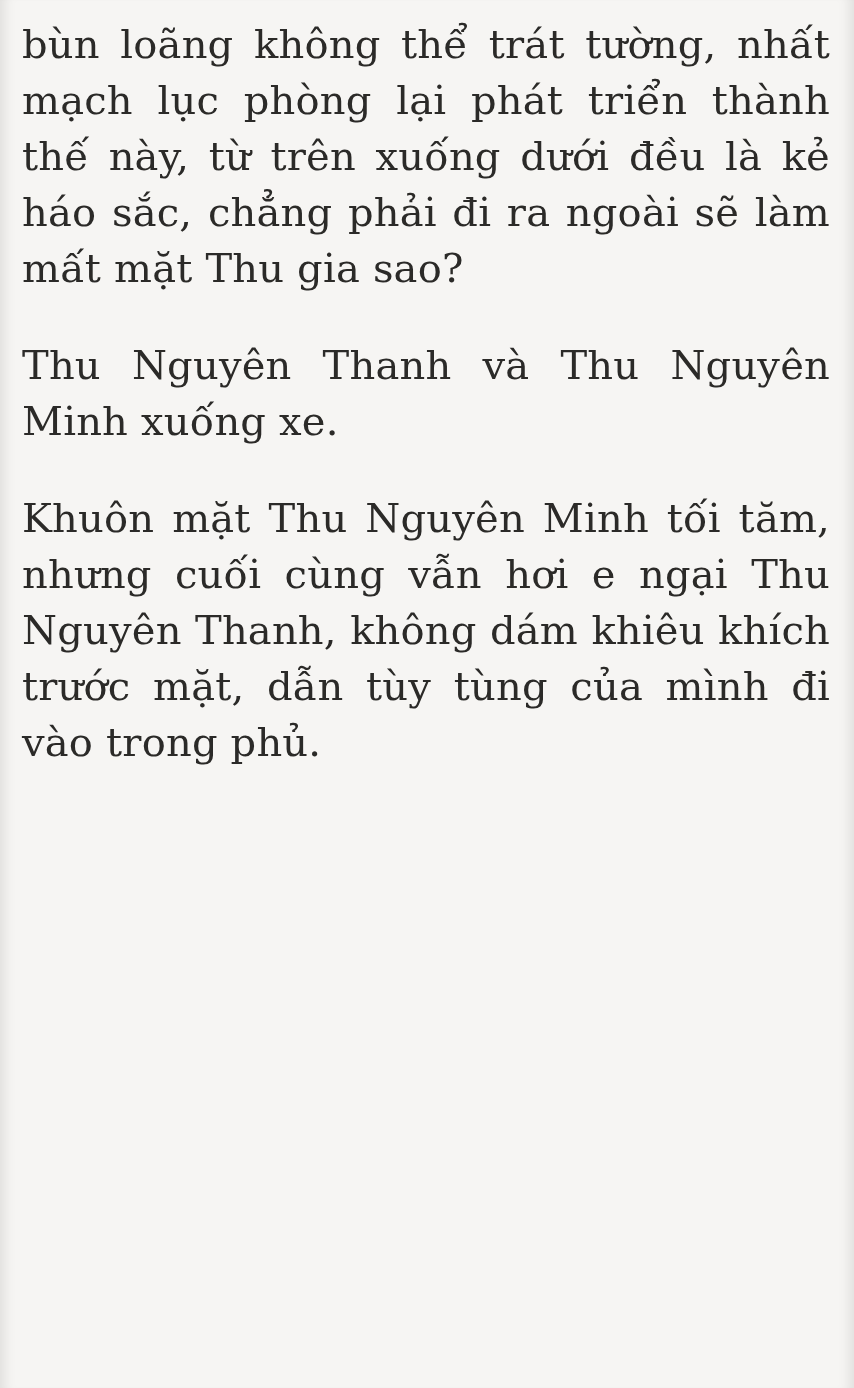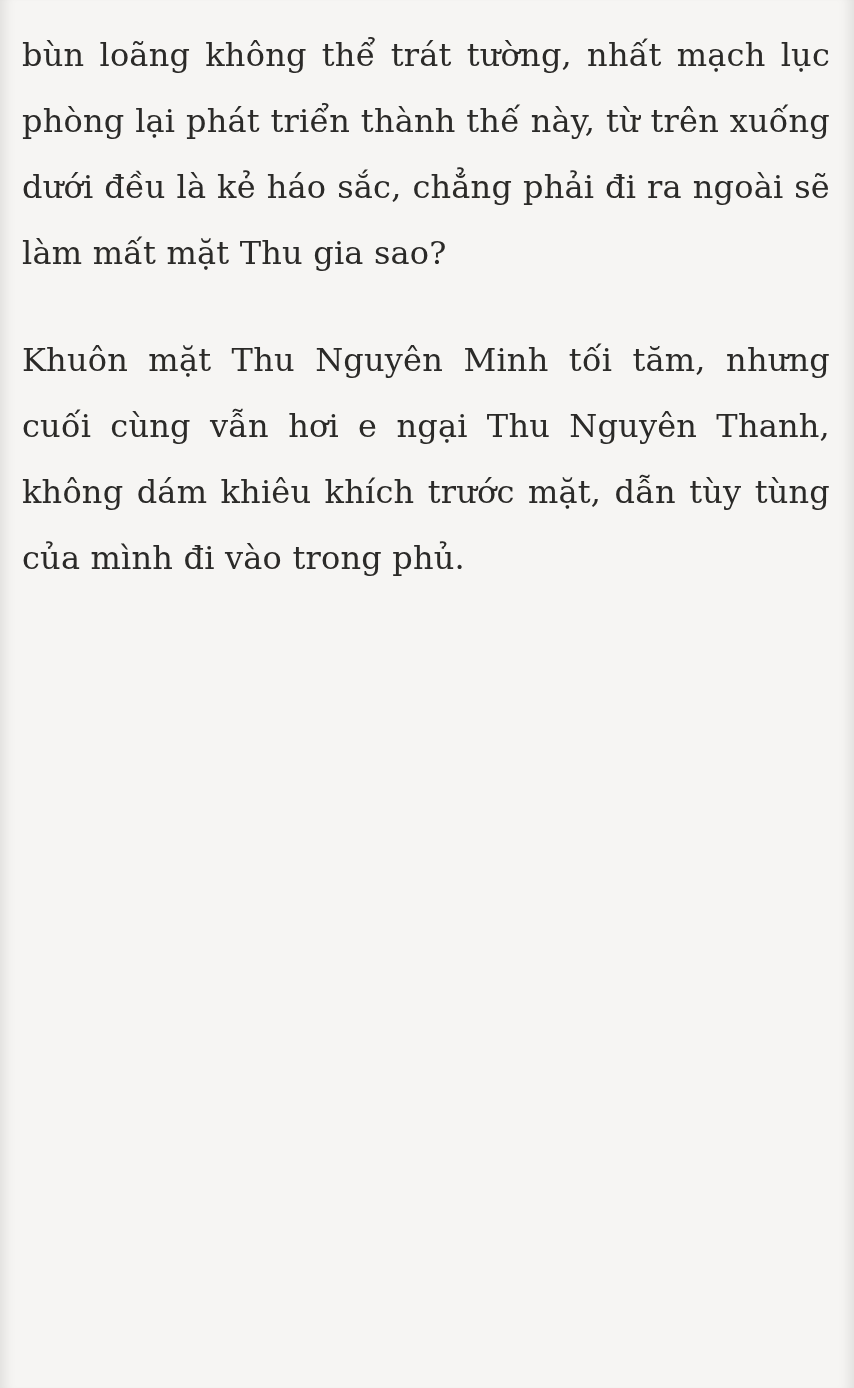--- a/index.html
+++ b/index.html
@@ -18,28 +18,29 @@
     width:854px;
     height:1388px;
     background:var(--bg);
     padding:6px 24px 0 22px;
     box-shadow:
       inset 14px 0 12px -9px var(--edge),
       inset -14px 0 12px -9px var(--edge);
   }
   .reader-page p{
     color:var(--ink);
-    font-size:32px;
-    line-height:66px;
+    font-size:40px;
+    line-height:56px;
     text-align:justify;
     text-justify:inter-word;
-    margin:16px 0 41px 0;
+    margin:10px 0 41px 0;
     letter-spacing:0.2px;
   }
   .reader-page p:last-child{margin-bottom:0;}
 </style>
 </head>
 <body>
 
 <div class="reader-page">
   <p>bùn loãng không thể trát tường, nhất mạch lục phòng lại phát triển thành thế này, từ trên xuống dưới đều là kẻ háo sắc, chẳng phải đi ra ngoài sẽ làm mất mặt Thu gia sao?</p>
+  <p>Thu Nguyên Thanh và Thu Nguyên Minh xuống xe.</p>
   <p>Khuôn mặt Thu Nguyên Minh tối tăm, nhưng cuối cùng vẫn hơi e ngại Thu Nguyên Thanh, không dám khiêu khích trước mặt, dẫn tùy tùng của mình đi vào trong phủ.</p>
 </div>
 
 </body></html>

